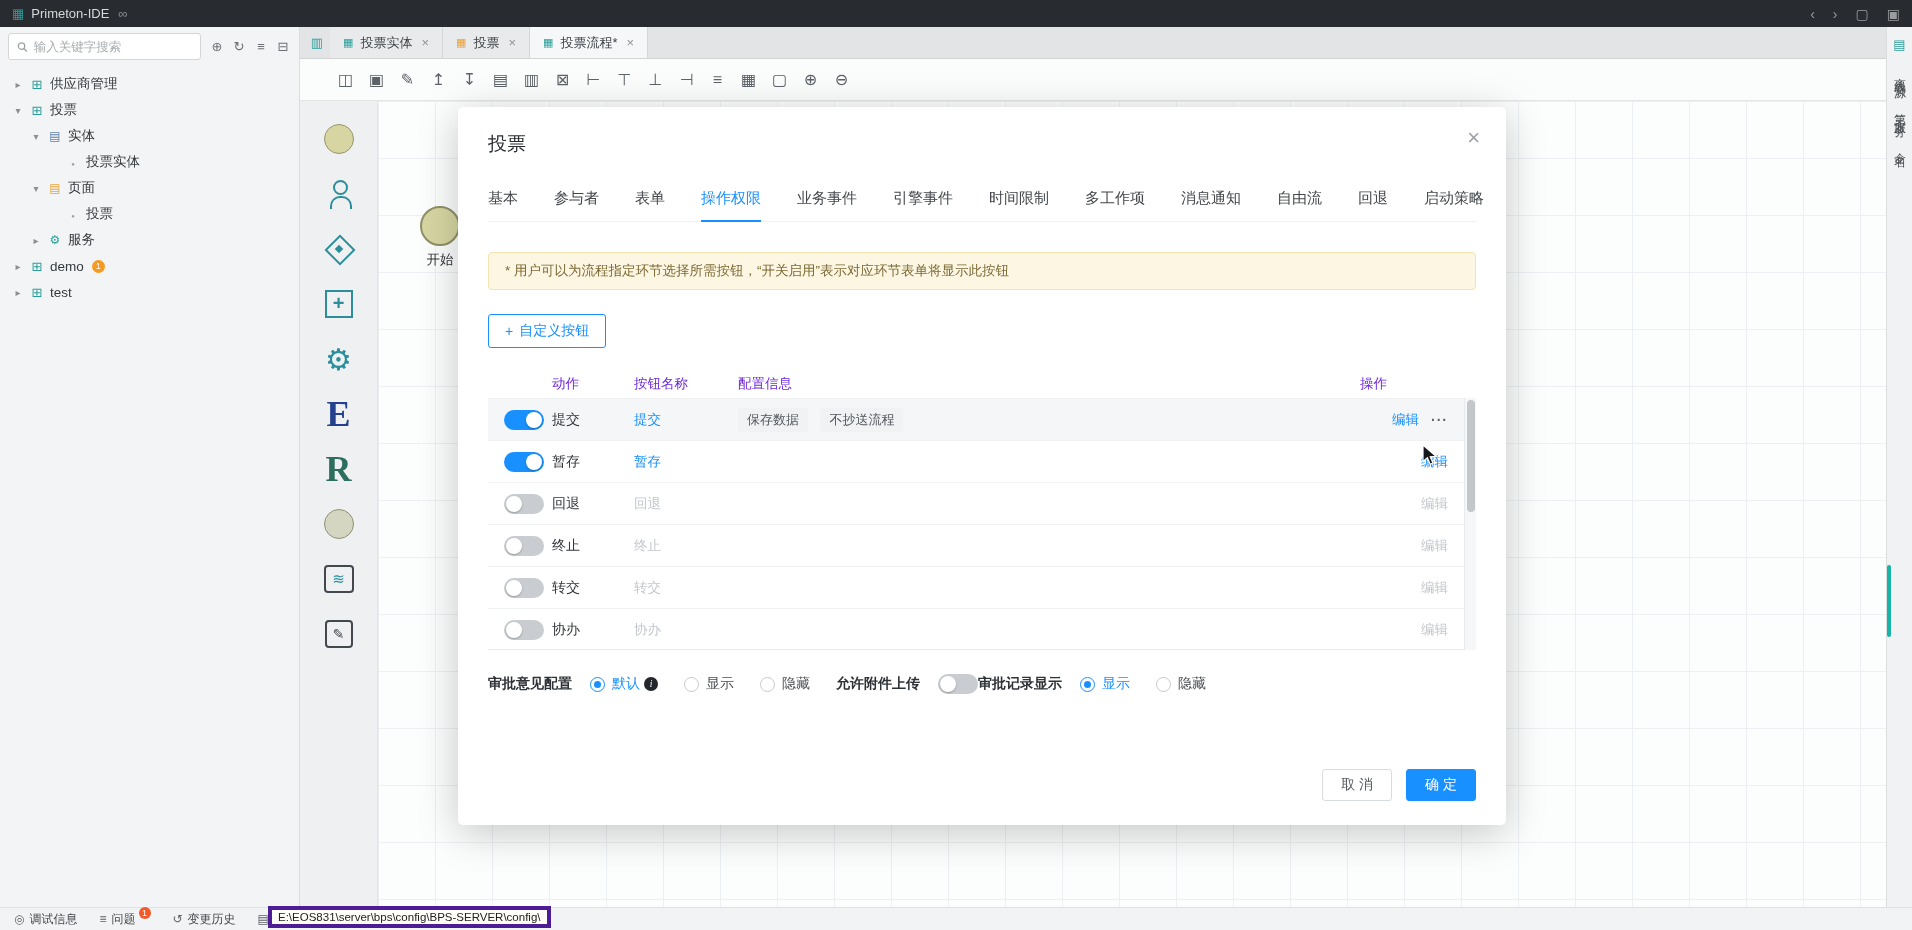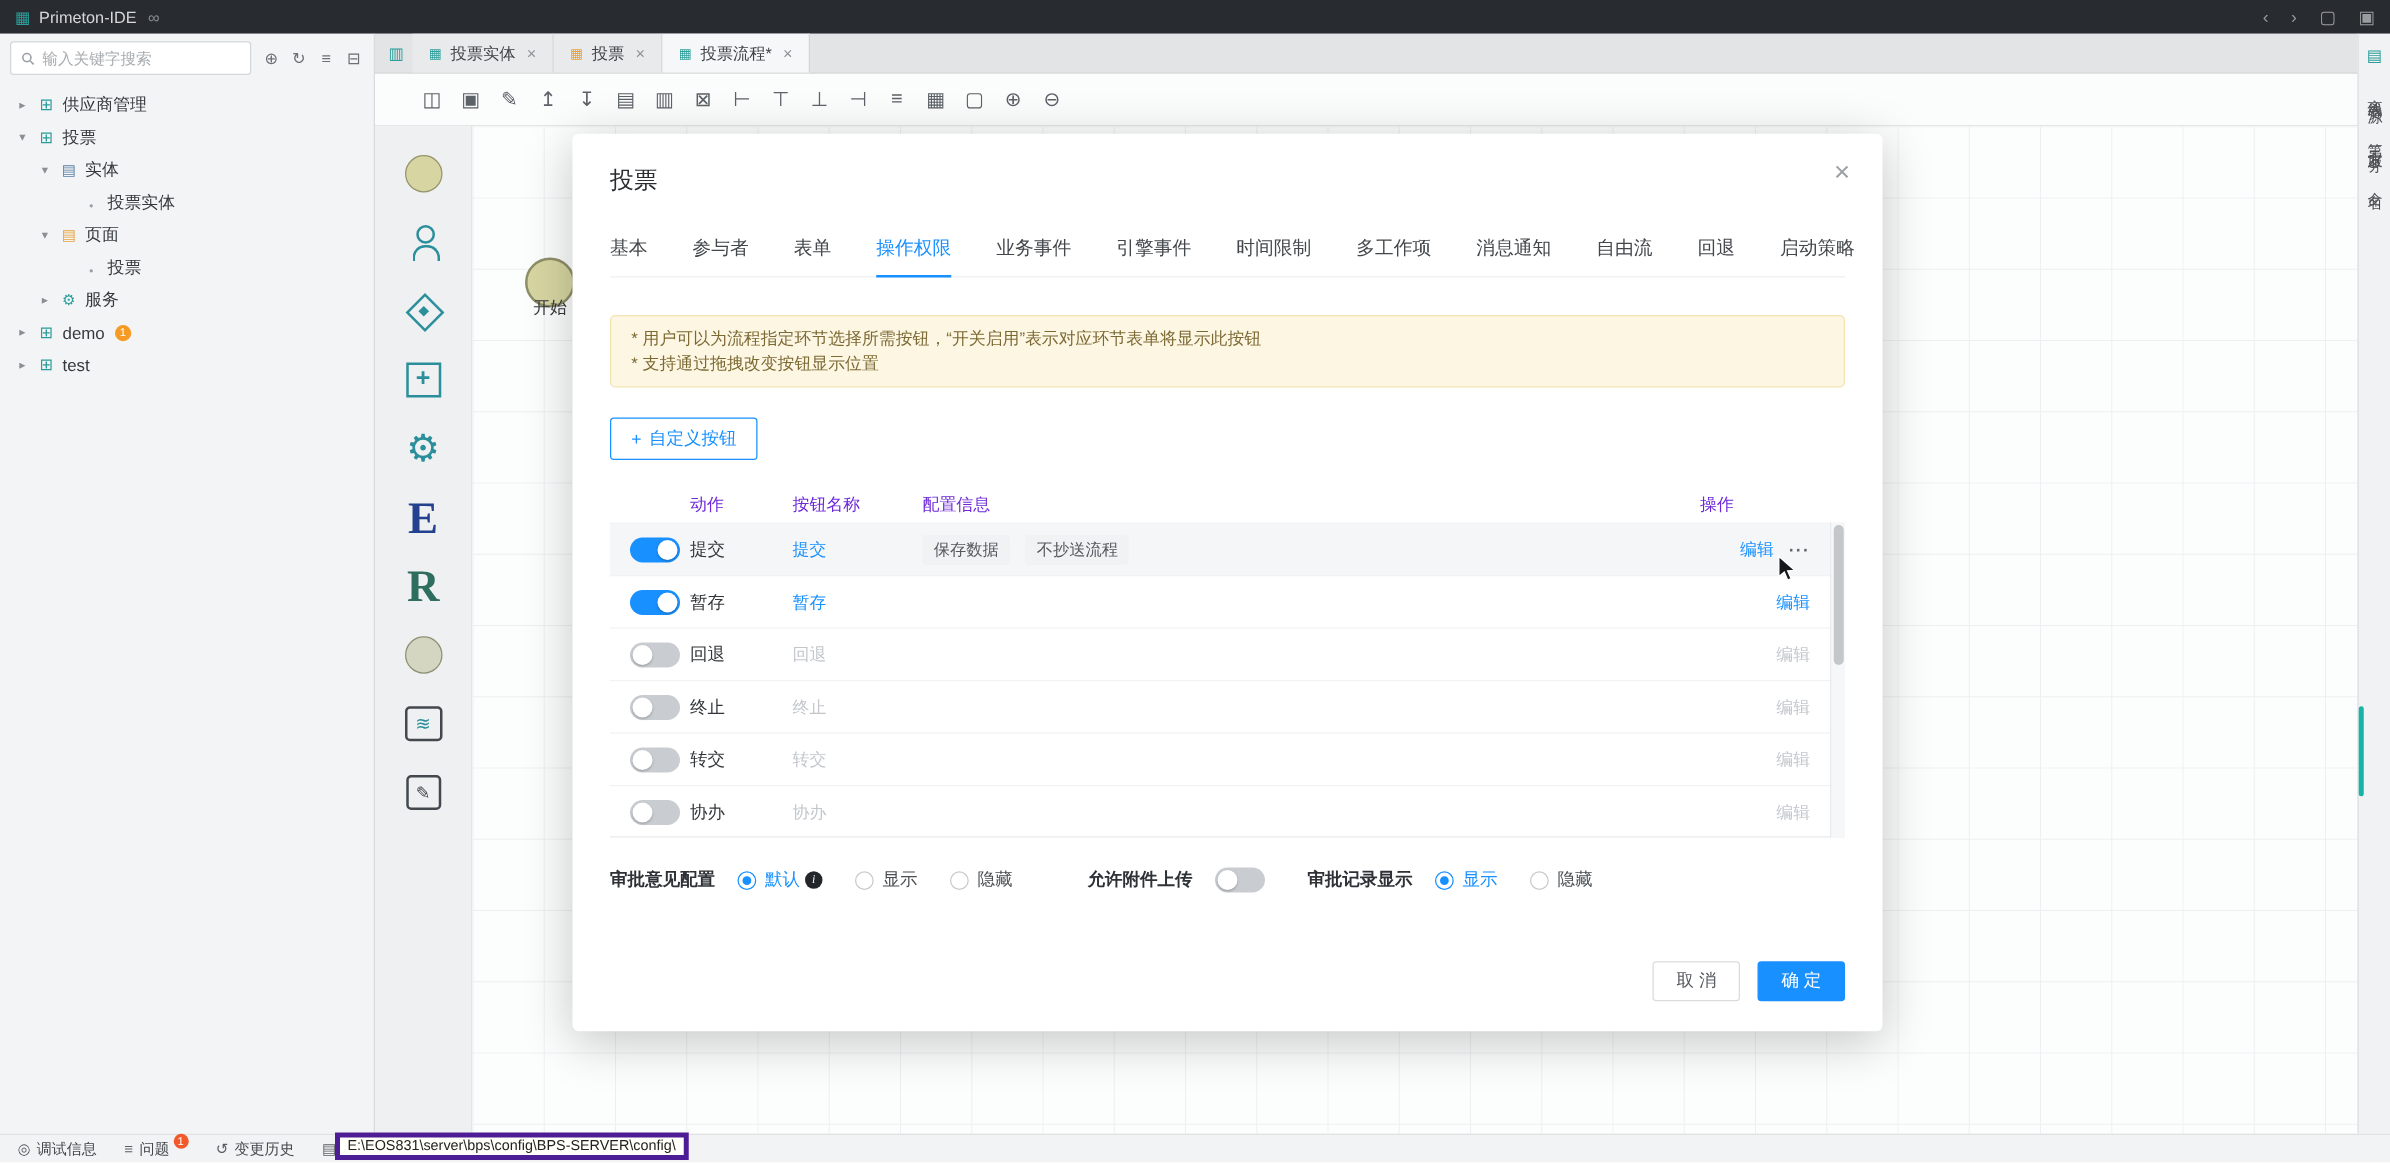--- a/index.html
+++ b/index.html
@@ -71,21 +71,21 @@
   .p-icon.v-gear { font-size:30px; color:#2b8f9b; }
   .p-icon.v-letter-e { font-family:"Liberation Serif","DejaVu Serif",serif; font-size:36px; font-weight:bold; color:#24418f; }
   .p-icon.v-letter-r { font-family:"Liberation Serif","DejaVu Serif",serif; font-size:36px; font-weight:bold; color:#2e6e5f; }
   .p-icon.v-waves { width:30px; height:28px; border:2px solid #43484e; border-radius:4px; color:#2b8f9b; font-size:15px; }
   .p-icon.v-note { width:28px; height:28px; border:2px solid #43484e; border-radius:4px; color:#43484e; font-size:14px; }
 
   .canvas { flex:1; position:relative; background-color:#fcfdfd;
     background-image:linear-gradient(#edf0f2 1px,transparent 1px),linear-gradient(90deg,#edf0f2 1px,transparent 1px);
     background-size:57px 57px; }
   .start-node { position:absolute; left:42px; top:105px; width:40px; height:40px; border-radius:50%; background:#d7d6a2; border:2px solid#8f8f68; border:2px solid #8f8f68; }
-  .start-label { position:absolute; left:32px; top:136px; width:60px; text-align:center; font-size:13.5px; color:#33373b; }
+  .start-label { position:absolute; left:32px; top:150px; width:60px; text-align:center; font-size:13.5px; color:#33373b; }
 
   
   .right-strip { width:26px; background:#f1f2f3; border-left:1px solid #dcdee0; position:relative; display:flex; flex-direction:column; align-items:center; padding-top:10px; }
   .rs-icon { color:#2b9e9b; font-size:13px; margin-bottom:16px; }
   .rs-tab { writing-mode:vertical-rl; font-size:12px; color:#4a4e52; letter-spacing:3px; margin-bottom:24px; }
   .rs-indicator { position:absolute; left:0; top:538px; width:4px; height:72px; background:#16b3a6; border-radius:2px; }
 
   
   .statusbar { height:23px; background:#f2f3f4; border-top:1px solid #dfe1e3; display:flex; align-items:center; padding-left:14px; gap:22px; font-size:12px; color:#44484c; position:relative; }
   .sb-item { display:flex; align-items:center; gap:5px; }
@@ -125,21 +125,21 @@
   .cell-ops { display:flex; justify-content:flex-end; align-items:center; gap:12px; padding-right:28px; }
   .edit-link { font-size:13.5px; text-decoration:none; }
   .bt-row.on .edit-link { color:#1890ff; }
   .bt-row:not(.on) .edit-link { color:#c3c7cc; }
   .more { color:#61666b; font-size:14px; letter-spacing:1px; font-weight:bold; }
   .bt-scrollbar { position:absolute; right:0; top:28px; bottom:0; width:12px; background:#f6f7f8; border-left:1px solid #e8eaec; }
   .bt-scrollbar .thumb { margin:2px auto 0 auto; width:8px; height:112px; background:#c4c7ca; border-radius:4px; }
 
   .m-settings { margin-top:24px; display:flex; align-items:center; font-size:14px; }
   .set-label { font-weight:bold; color:#2e3236; margin-right:18px; white-space:nowrap; }
-  .sec-gap { margin-left:34px; }
+  .sec-gap { }
   .radio-group { display:inline-flex; align-items:center; }
   .radio-item { display:inline-flex; align-items:center; gap:7px; margin-right:26px; }
   .radio { width:15px; height:15px; border-radius:50%; border:1px solid #c6cacd; background:#fff; position:relative; }
   .radio-item.sel .radio { border-color:#1890ff; }
   .radio-item.sel .radio::after { content:""; position:absolute; left:3px; top:3px; right:3px; bottom:3px; border-radius:50%; background:#1890ff; }
   .r-label { color:#4a4e52; }
   .radio-item.sel .r-label { color:#1890ff; }
   .info-badge { width:14px; height:14px; border-radius:50%; background:#23272b; color:#fff; font-size:9.5px; display:inline-flex; align-items:center; justify-content:center; font-style:italic; font-family:"Liberation Serif","DejaVu Serif",serif; margin-left:-3px; }
   .info-badge::before { content:"i"; }
 
@@ -432,21 +432,20 @@
 
       <span class="m-tab">自由流</span>
 
       <span class="m-tab">回退</span>
 
       <span class="m-tab">启动策略</span>
     </div>
 
   <div class="m-notice">
     <div>* 用户可以为流程指定环节选择所需按钮，“开关启用”表示对应环节表单将显示此按钮</div>
-    <div>* 支持通过拖拽改变按钮显示位置</div>
   </div>
 
   <button class="m-custom-btn">
     <span>+</span>
     <span>自定义按钮</span>
   </button>
 
   <div class="btn-table">
     <div class="bt-header">
       <span></span>

